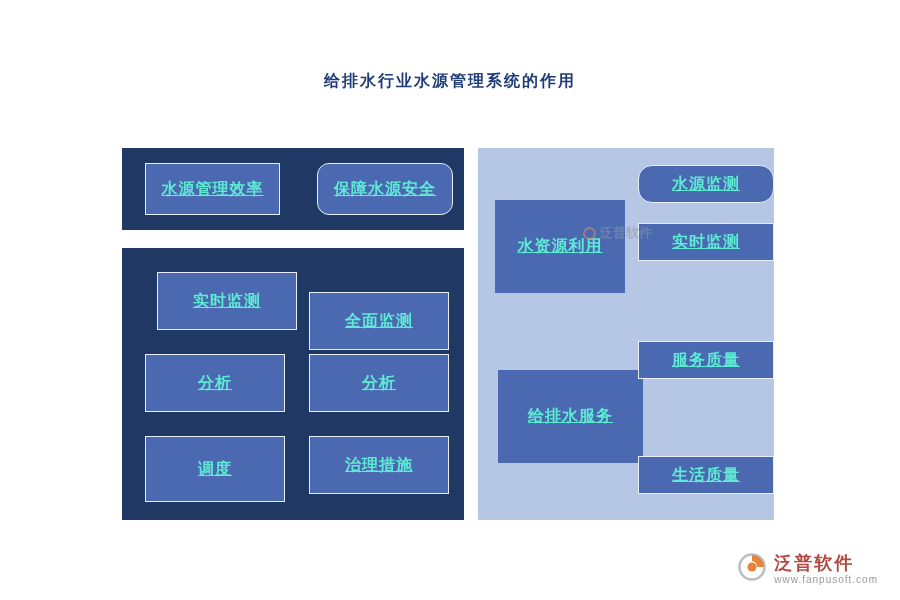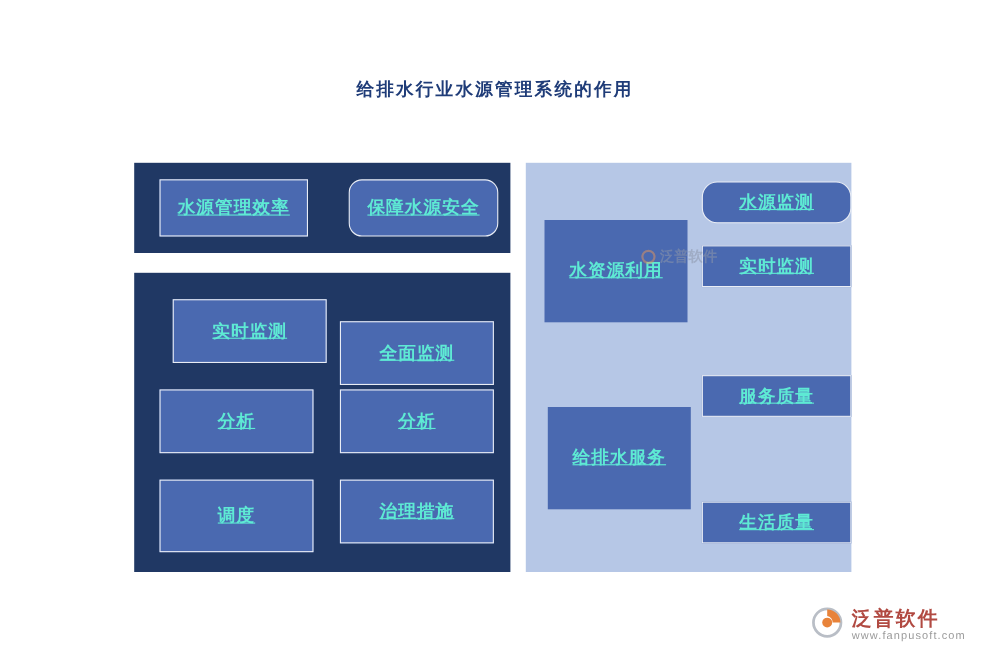--- a/index.html
+++ b/index.html
@@ -69,21 +69,21 @@
   
   #box-b0 { left: 23px;  top: 24px;  width: 140px; height: 58px; margin-left: 12px; }
   #box-b1 { left: 187px; top: 24px;  width: 140px; height: 58px; margin-top: 20px; }
   #box-b2 { left: 23px;  top: 106px; width: 140px; height: 58px; }
   #box-b3 { left: 187px; top: 106px; width: 140px; height: 58px; }
   #box-b4 { left: 23px;  top: 188px; width: 140px; height: 66px; }
   #box-b5 { left: 187px; top: 188px; width: 140px; height: 58px; }
 
   
   #box-m0 { left: 17px; top: 52px;  width: 130px; height: 93px; }
-  #box-m1 { left: 20px; top: 222px; width: 130px; height: 93px; }
+  #box-m1 { left: 20px; top: 222px; width: 145px; height: 93px; }
 
   
   #box-r0 { left: 160px; top: 17px;  width: 136px; height: 38px; border-radius: 14px; }
   #box-r1 { left: 160px; top: 75px;  width: 136px; height: 38px; }
   #box-r2 { left: 160px; top: 135px; width: 136px; height: 38px; }
   #box-r3 { left: 160px; top: 193px; width: 136px; height: 38px; }
   #box-r4 { left: 160px; top: 252px; width: 136px; height: 38px; }
   #box-r5 { left: 160px; top: 308px; width: 136px; height: 38px; }
 
   

